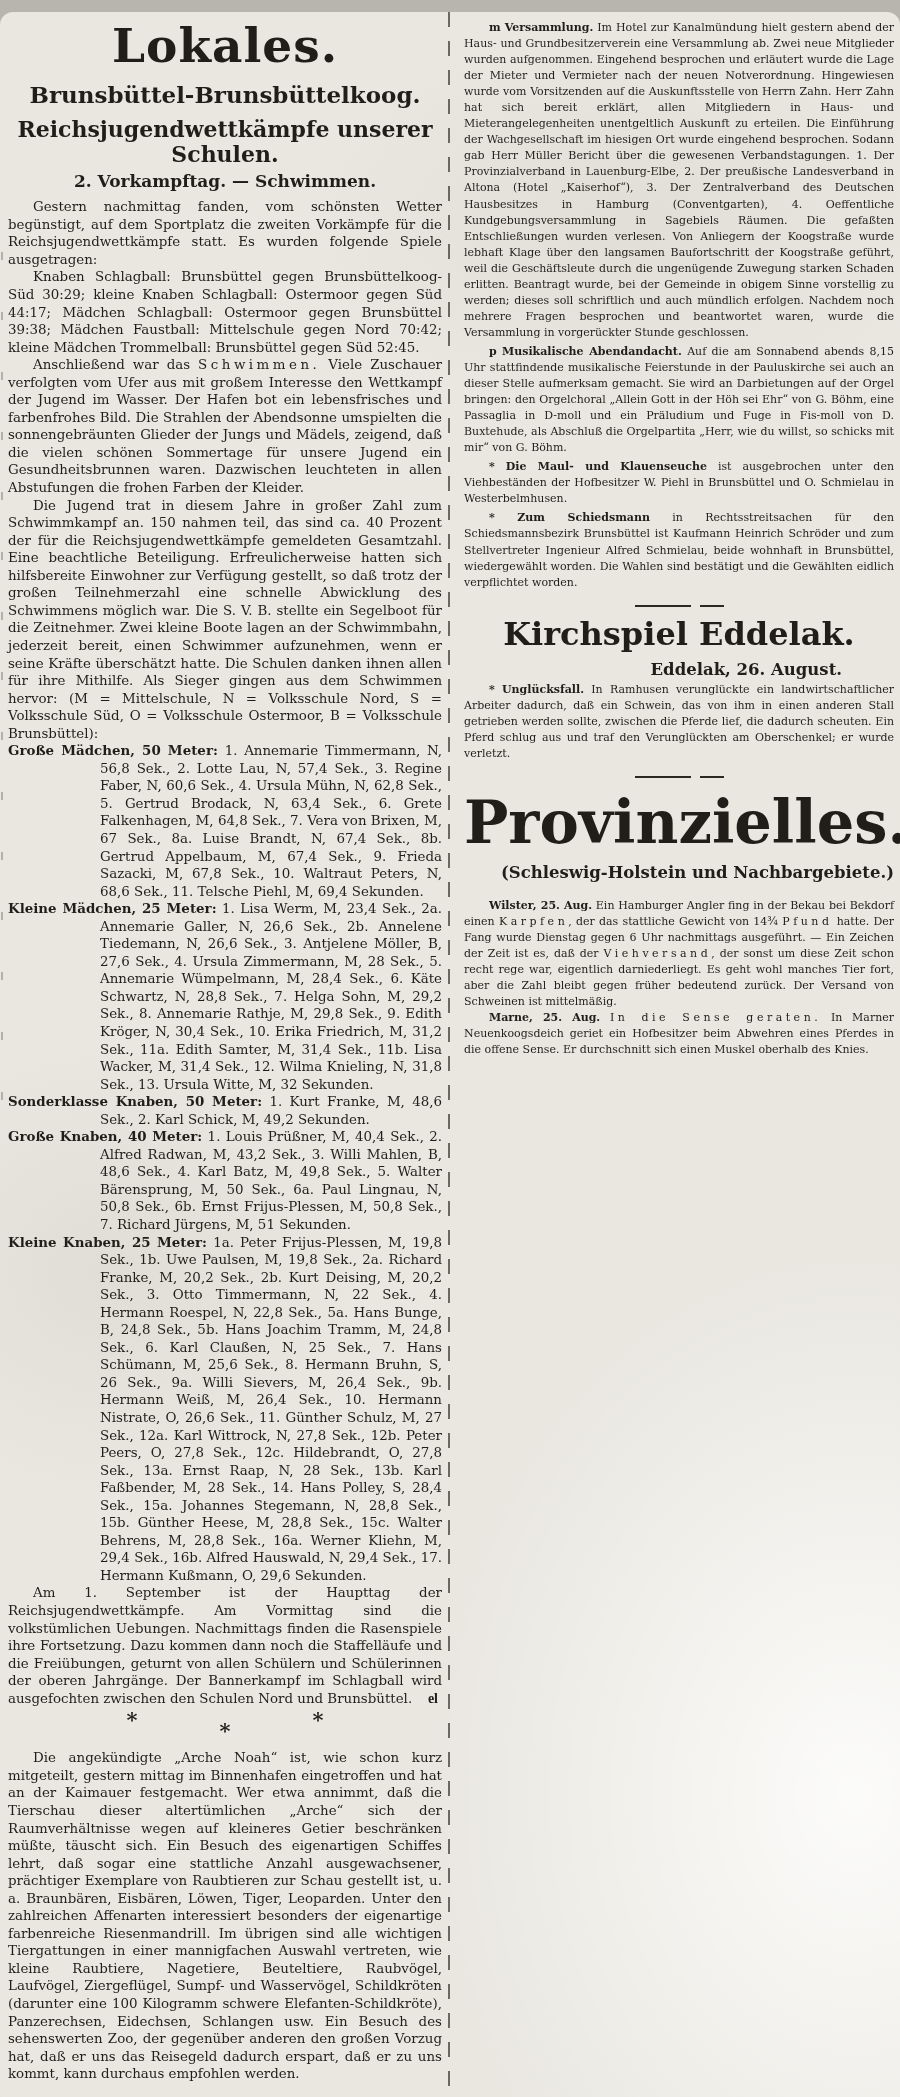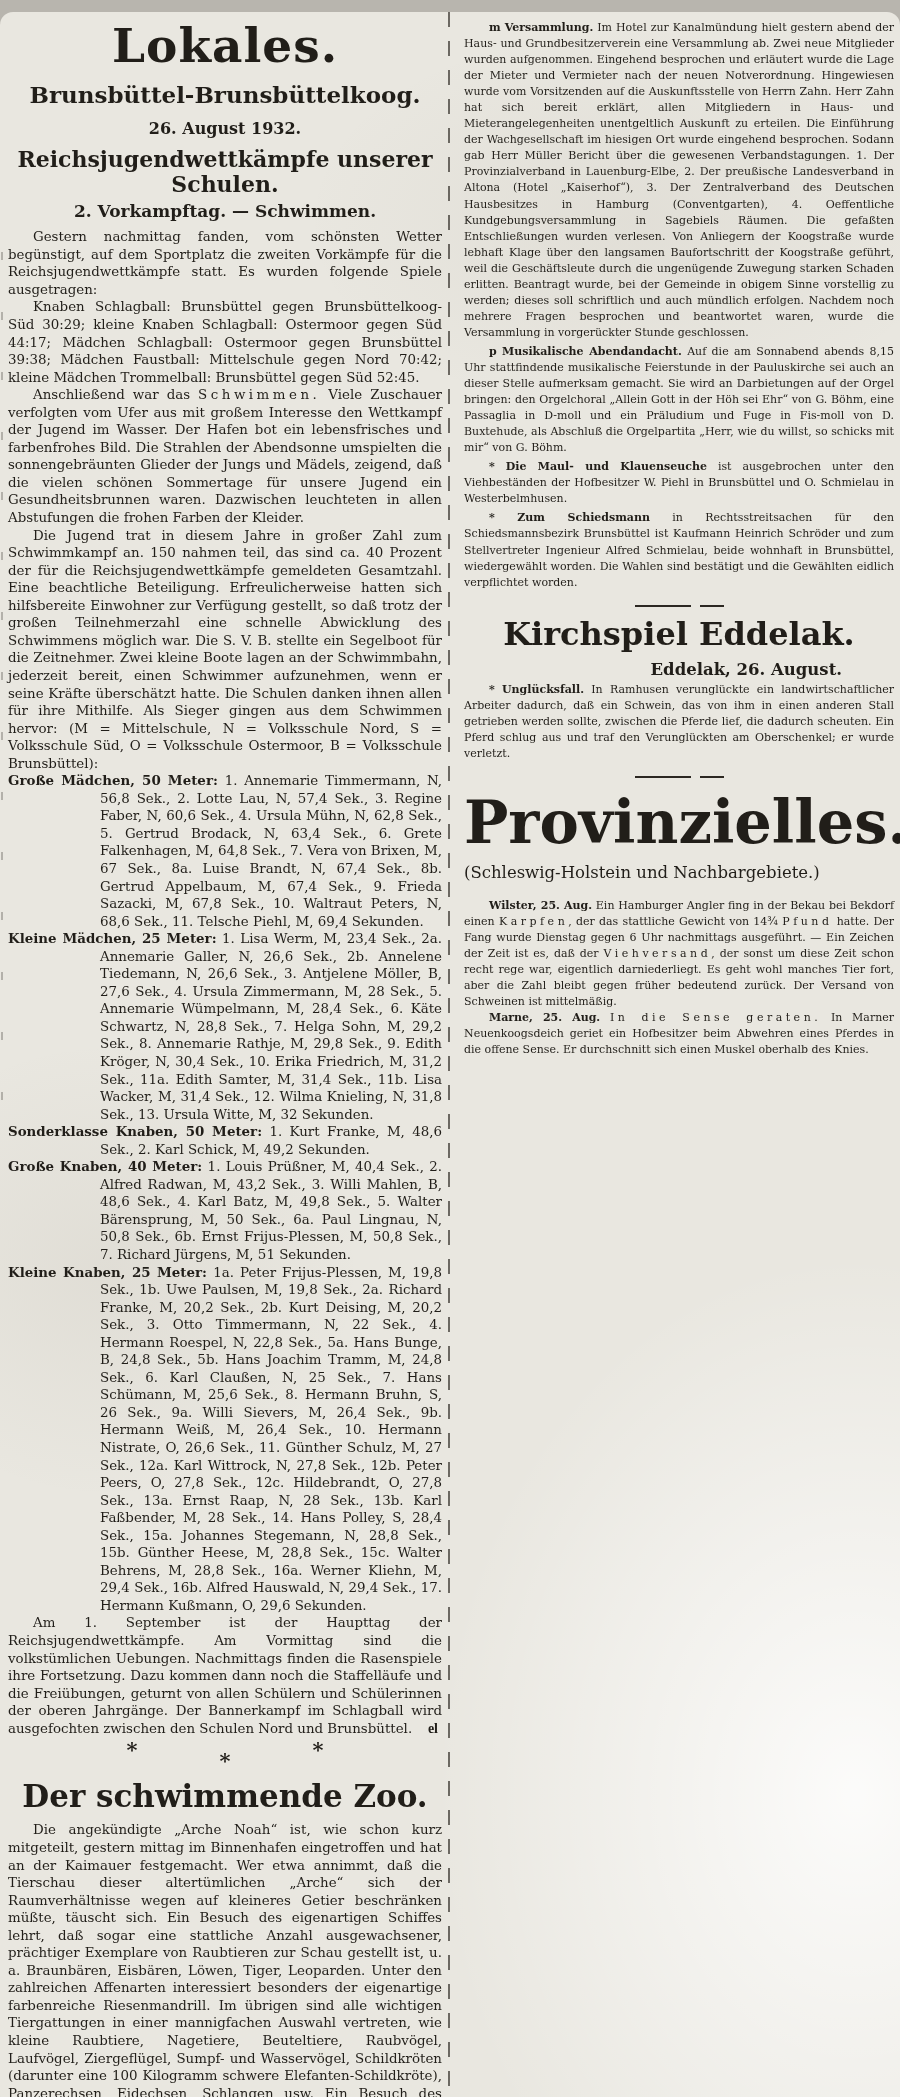--- a/index.html
+++ b/index.html
@@ -44,34 +44,33 @@
   .star-mid{transform:translateY(11px);}
   .zoo-title{font-size:31px;font-weight:bold;text-align:center;margin:0 0 8px;line-height:1.1;}
   .right-body{font-size:11px;line-height:1.46;}
   .dash-sep{display:flex;justify-content:center;align-items:center;gap:9px;margin:14px 0 10px;}
   .dash-sep i{display:block;border-top:2.5px solid #2c2822;}
   .d-long{width:56px;}
   .d-short{width:24px;}
   .kirch-title{font-size:32px;font-weight:bold;text-align:center;margin:10px 0 2px;line-height:1.1;}
   .eddelak-dateline{font-size:16.5px;font-weight:bold;text-align:right;padding-right:52px;margin:8px 0 3px;}
   .prov-title{font-size:59px;font-weight:bold;text-align:right;margin:14px 0 0;line-height:1.05;}
-  .prov-sub{font-size:16.5px;font-weight:normal;text-align:left;margin:9px 0 16px;}
+  .prov-sub{font-size:16.5px;font-weight:bold;text-align:right;margin:9px 0 16px;}
   .gap-sm{margin-top:3px;}
 </style>
 </head>
 <body>
 
 <div class="page">
   <div class="col-divider"></div>
   <div class="edge-artifact"></div>
 
   <div class="col col-left">
     <h1 class="masthead">Lokales.</h1>
     <h2 class="subhead">Brunsbüttel-Brunsbüttelkoog.</h2>
-    <div class="dateline">26. August 1932.</div>
 
     <h3 class="art-title">Reichsjugendwettkämpfe unserer Schulen.</h3>
     <h4 class="art-subtitle">2. Vorkampftag. — Schwimmen.</h4>
 
     <p class="body ind">Gestern nachmittag fanden, vom schönsten Wetter begünstigt, auf dem Sportplatz die zweiten Vorkämpfe für die Reichsjugendwettkämpfe statt. Es wurden folgende Spiele ausgetragen:</p>
     <p class="body ind">Knaben Schlagball: Brunsbüttel gegen Brunsbüttelkoog-Süd 30:29; kleine Knaben Schlagball: Ostermoor gegen Süd 44:17; Mädchen Schlagball: Ostermoor gegen Brunsbüttel 39:38; Mädchen Faustball: Mittelschule gegen Nord 70:42; kleine Mädchen Trommelball: Brunsbüttel gegen Süd 52:45.</p>
     <p class="body ind"><span>Anschließend war das </span><span class="spaced">Schwimmen.</span><span> Viele Zuschauer verfolgten vom Ufer aus mit großem Interesse den Wettkampf der Jugend im Wasser. Der Hafen bot ein lebensfrisches und farbenfrohes Bild. Die Strahlen der Abendsonne umspielten die sonnengebräunten Glieder der Jungs und Mädels, zeigend, daß die vielen schönen Sommertage für unsere Jugend ein Gesundheitsbrunnen waren. Dazwischen leuchteten in allen Abstufungen die frohen Farben der Kleider.</span></p>
     <p class="body ind">Die Jugend trat in diesem Jahre in großer Zahl zum Schwimmkampf an. 150 nahmen teil, das sind ca. 40 Prozent der für die Reichsjugendwettkämpfe gemeldeten Gesamtzahl. Eine beachtliche Beteiligung. Erfreulicherweise hatten sich hilfsbereite Einwohner zur Verfügung gestellt, so daß trotz der großen Teilnehmerzahl eine schnelle Abwicklung des Schwimmens möglich war. Die S. V. B. stellte ein Segelboot für die Zeitnehmer. Zwei kleine Boote lagen an der Schwimmbahn, jederzeit bereit, einen Schwimmer aufzunehmen, wenn er seine Kräfte überschätzt hatte. Die Schulen danken ihnen allen für ihre Mithilfe. Als Sieger gingen aus dem Schwimmen hervor: (M = Mittelschule, N = Volksschule Nord, S = Volksschule Süd, O = Volksschule Ostermoor, B = Volksschule Brunsbüttel):</p>
 
     <p class="res"><span class="res-label">Große Mädchen, 50 Meter:</span> <span>1. Annemarie Timmermann, N, 56,8 Sek., 2. Lotte Lau, N, 57,4 Sek., 3. Regine Faber, N, 60,6 Sek., 4. Ursula Mühn, N, 62,8 Sek., 5. Gertrud Brodack, N, 63,4 Sek., 6. Grete Falkenhagen, M, 64,8 Sek., 7. Vera von Brixen, M, 67 Sek., 8a. Luise Brandt, N, 67,4 Sek., 8b. Gertrud Appelbaum, M, 67,4 Sek., 9. Frieda Sazacki, M, 67,8 Sek., 10. Waltraut Peters, N, 68,6 Sek., 11. Telsche Piehl, M, 69,4 Sekunden.</span></p>
@@ -81,21 +80,20 @@
     <p class="res"><span class="res-label">Kleine Knaben, 25 Meter:</span> <span>1a. Peter Frijus-Plessen, M, 19,8 Sek., 1b. Uwe Paulsen, M, 19,8 Sek., 2a. Richard Franke, M, 20,2 Sek., 2b. Kurt Deising, M, 20,2 Sek., 3. Otto Timmermann, N, 22 Sek., 4. Hermann Roespel, N, 22,8 Sek., 5a. Hans Bunge, B, 24,8 Sek., 5b. Hans Joachim Tramm, M, 24,8 Sek., 6. Karl Claußen, N, 25 Sek., 7. Hans Schümann, M, 25,6 Sek., 8. Hermann Bruhn, S, 26 Sek., 9a. Willi Sievers, M, 26,4 Sek., 9b. Hermann Weiß, M, 26,4 Sek., 10. Hermann Nistrate, O, 26,6 Sek., 11. Günther Schulz, M, 27 Sek., 12a. Karl Wittrock, N, 27,8 Sek., 12b. Peter Peers, O, 27,8 Sek., 12c. Hildebrandt, O, 27,8 Sek., 13a. Ernst Raap, N, 28 Sek., 13b. Karl Faßbender, M, 28 Sek., 14. Hans Polley, S, 28,4 Sek., 15a. Johannes Stegemann, N, 28,8 Sek., 15b. Günther Heese, M, 28,8 Sek., 15c. Walter Behrens, M, 28,8 Sek., 16a. Werner Kliehn, M, 29,4 Sek., 16b. Alfred Hauswald, N, 29,4 Sek., 17. Hermann Kußmann, O, 29,6 Sekunden.</span></p>
 
     <p class="body ind sig-para"><span>Am 1. September ist der Haupttag der Reichsjugendwettkämpfe. Am Vormittag sind die volkstümlichen Uebungen. Nachmittags finden die Rasenspiele ihre Fortsetzung. Dazu kommen dann noch die Staffelläufe und die Freiübungen, geturnt von allen Schülern und Schülerinnen der oberen Jahrgänge. Der Bannerkampf im Schlagball wird ausgefochten zwischen den Schulen Nord und Brunsbüttel.</span><span class="sig sig-el">el</span></p>
 
     <div class="star-sep">
       <span>*</span>
         <span class="star-mid">*</span>
         <span>*</span>
     </div>
 
-    <h3 class="zoo-title">Der schwimmende Zoo.</h3>
     <p class="body ind sig-para"><span>Die angekündigte „Arche Noah“ ist, wie schon kurz mitgeteilt, gestern mittag im Binnenhafen eingetroffen und hat an der Kaimauer festgemacht. Wer etwa annimmt, daß die Tierschau dieser altertümlichen „Arche“ sich der Raumverhältnisse wegen auf kleineres Getier beschränken müßte, täuscht sich. Ein Besuch des eigenartigen Schiffes lehrt, daß sogar eine stattliche Anzahl ausgewachsener, prächtiger Exemplare von Raubtieren zur Schau gestellt ist, u. a. Braunbären, Eisbären, Löwen, Tiger, Leoparden. Unter den zahlreichen Affenarten interessiert besonders der eigenartige farbenreiche Riesenmandrill. Im übrigen sind alle wichtigen Tiergattungen in einer mannigfachen Auswahl vertreten, wie kleine Raubtiere, Nagetiere, Beuteltiere, Raubvögel, Laufvögel, Ziergeflügel, Sumpf- und Wasservögel, Schildkröten (darunter eine 100 Kilogramm schwere Elefanten-Schildkröte), Panzerechsen, Eidechsen, Schlangen usw. Ein Besuch des sehenswerten Zoo, der gegenüber anderen den großen Vorzug hat, daß er uns das Reisegeld dadurch erspart, daß er zu uns kommt, kann durchaus empfohlen werden.</span></p>
   </div>
 
   <div class="col col-right">
     <p class="body right-body ind"><span class="mark">m</span> <span class="lead">Versammlung.</span> <span>Im Hotel zur Kanalmündung hielt gestern abend der Haus- und Grundbesitzerverein eine Versammlung ab. Zwei neue Mitglieder wurden aufgenommen. Eingehend besprochen und erläutert wurde die Lage der Mieter und Vermieter nach der neuen Notverordnung. Hingewiesen wurde vom Vorsitzenden auf die Auskunftsstelle von Herrn Zahn. Herr Zahn hat sich bereit erklärt, allen Mitgliedern in Haus- und Mieterangelegenheiten unentgeltlich Auskunft zu erteilen. Die Einführung der Wachgesellschaft im hiesigen Ort wurde eingehend besprochen. Sodann gab Herr Müller Bericht über die gewesenen Verbandstagungen. 1. Der Provinzialverband in Lauenburg-Elbe, 2. Der preußische Landesverband in Altona (Hotel „Kaiserhof“), 3. Der Zentralverband des Deutschen Hausbesitzes in Hamburg (Conventgarten), 4. Oeffentliche Kundgebungsversammlung in Sagebiels Räumen. Die gefaßten Entschließungen wurden verlesen. Von Anliegern der Koogstraße wurde lebhaft Klage über den langsamen Baufortschritt der Koogstraße geführt, weil die Geschäftsleute durch die ungenügende Zuwegung starken Schaden erlitten. Beantragt wurde, bei der Gemeinde in obigem Sinne vorstellig zu werden; dieses soll schriftlich und auch mündlich erfolgen. Nachdem noch mehrere Fragen besprochen und beantwortet waren, wurde die Versammlung in vorgerückter Stunde geschlossen.</span></p>
 
     <p class="body right-body ind gap-sm"><span class="mark">p</span> <span class="lead">Musikalische Abendandacht.</span> <span>Auf die am Sonnabend abends 8,15 Uhr stattfindende musikalische Feierstunde in der Pauluskirche sei auch an dieser Stelle aufmerksam gemacht. Sie wird an Darbietungen auf der Orgel bringen: den Orgelchoral „Allein Gott in der Höh sei Ehr“ von G. Böhm, eine Passaglia in D-moll und ein Präludium und Fuge in Fis-moll von D. Buxtehude, als Abschluß die Orgelpartita „Herr, wie du willst, so schicks mit mir“ von G. Böhm.</span></p>
 
     <p class="body right-body ind gap-sm"><span class="mark">*</span> <span class="lead">Die Maul- und Klauenseuche</span> <span>ist ausgebrochen unter den Viehbeständen der Hofbesitzer W. Piehl in Brunsbüttel und O. Schmielau in Westerbelmhusen.</span></p>
 

